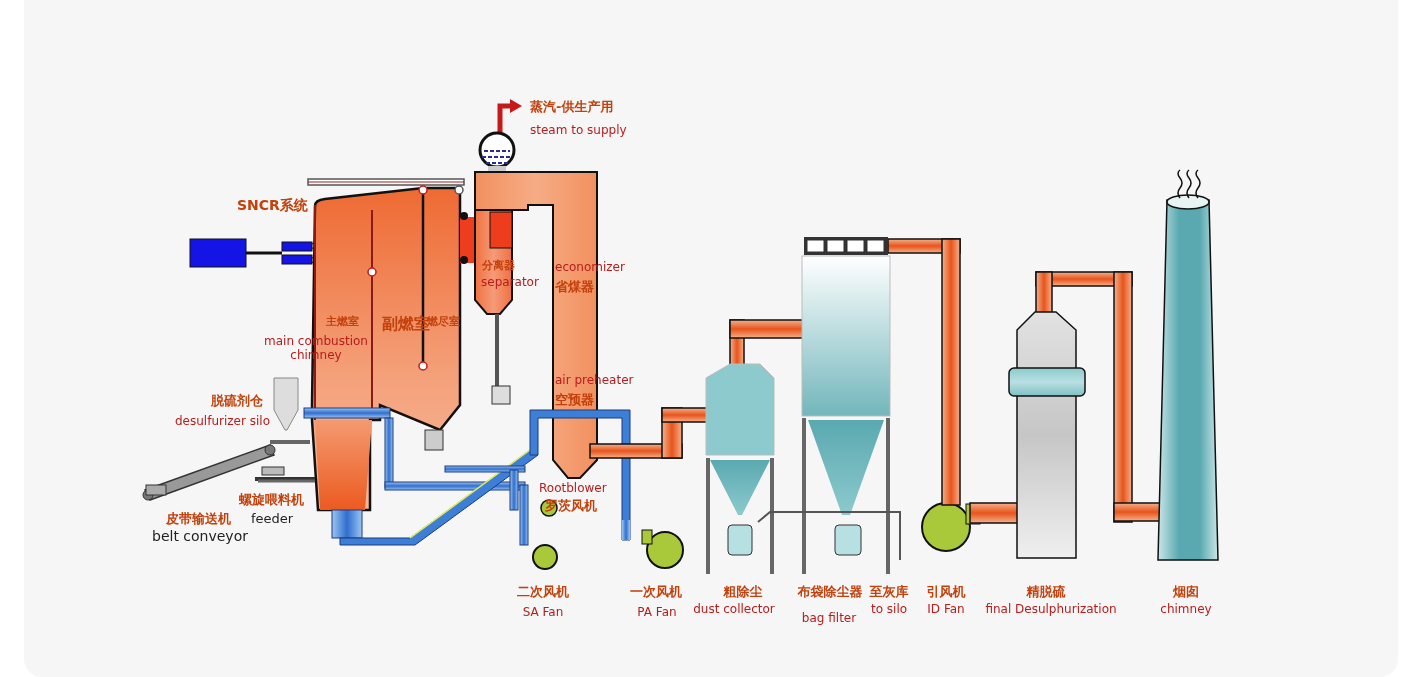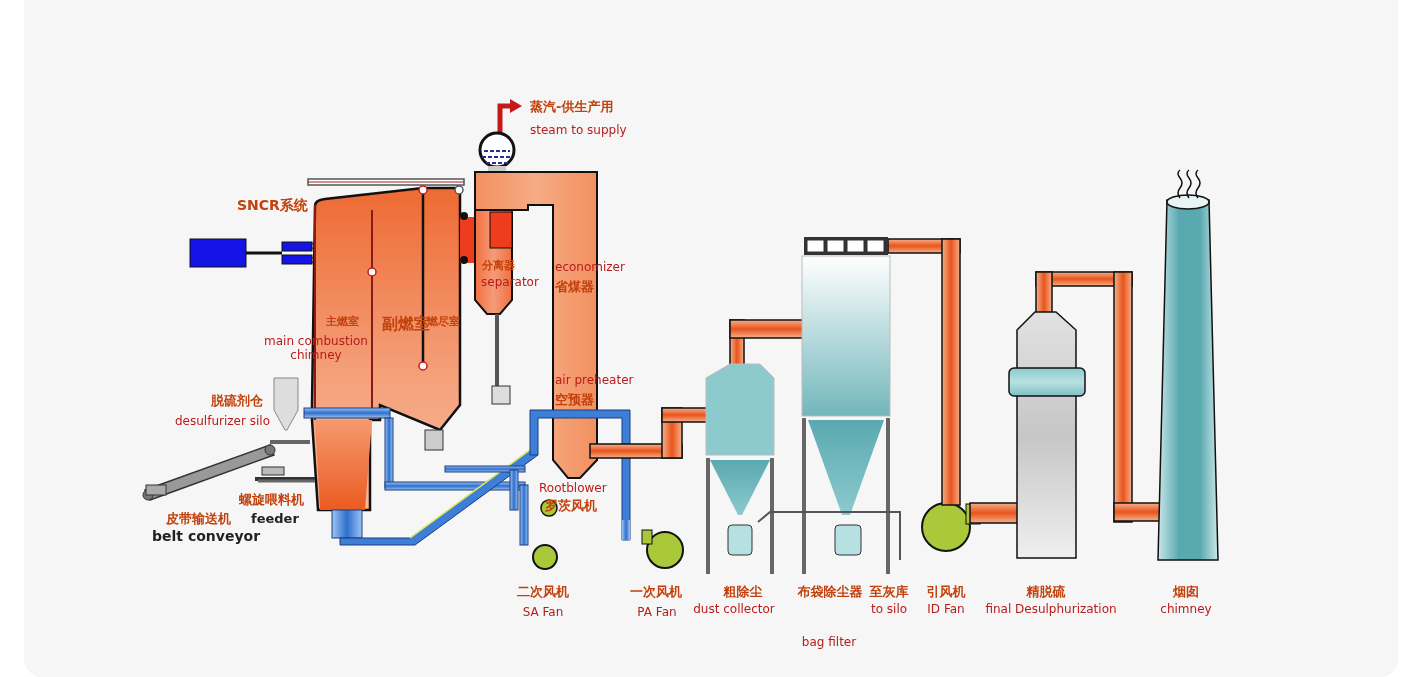--- a/index.html
+++ b/index.html
@@ -2,21 +2,21 @@
 <html><head>
 <meta charset="utf-8">
 <style>
   html, body { margin:0; padding:0; background:#ffffff; }
   body { width:1422px; height:677px; position:relative; overflow:hidden; font-family:"DejaVu Sans", sans-serif; }
   .panel { position:absolute; left:24px; top:0; width:1374px; height:677px; background:#f6f6f6; border-radius:0 0 18px 18px; }
   svg.diagram { position:absolute; left:0; top:0; width:1422px; height:677px; }
   .lbl { position:absolute; white-space:nowrap; line-height:1; }
   .zh { color:#c2410c; font-weight:bold; font-size:13px; }
   .en { color:#b91c1c; font-size:12px; }
-  .en-lg { color:#222; font-size:14px;font-weight:bold; }
+  .en-lg { color:#222; font-size:14px; }
   .c { transform:translateX(-50%); text-align:center; }
 </style>
 </head>
 <body>
 
 <div class="panel"></div>
 
 <svg class="diagram" viewBox="0 0 1422 677">
   <defs>
     <linearGradient id="furnaceGrad" x1="0" y1="0" x2="0" y2="1">
@@ -273,21 +273,21 @@
 <div class="lbl zh c" style="left:543px;top:585px;">二次风机</div>
 <div class="lbl en c" style="left:543px;top:606px;">SA Fan</div>
 
 <div class="lbl zh c" style="left:656px;top:585px;">一次风机</div>
 <div class="lbl en c" style="left:657px;top:606px;">PA Fan</div>
 
 <div class="lbl zh c" style="left:743px;top:585px;">粗除尘</div>
 <div class="lbl en c" style="left:734px;top:603px;">dust collector</div>
 
 <div class="lbl zh c" style="left:830px;top:585px;">布袋除尘器</div>
-<div class="lbl en c" style="left:829px;top:636px;">bag filter</div>
+<div class="lbl en c" style="left:829px;top:612px;">bag filter</div>
 
 <div class="lbl zh c" style="left:889px;top:585px;">至灰库</div>
 <div class="lbl en c" style="left:889px;top:603px;">to silo</div>
 
 <div class="lbl zh c" style="left:946px;top:585px;">引风机</div>
 <div class="lbl en c" style="left:946px;top:603px;">ID Fan</div>
 
 <div class="lbl zh c" style="left:1046px;top:585px;">精脱硫</div>
 <div class="lbl en c" style="left:1051px;top:603px;">final Desulphurization</div>
 

